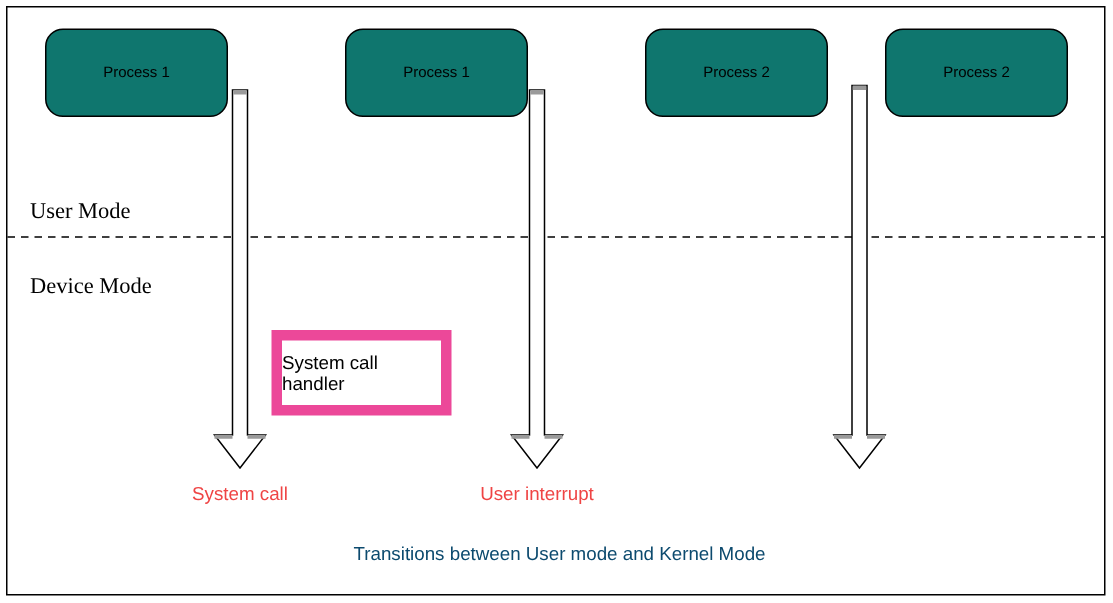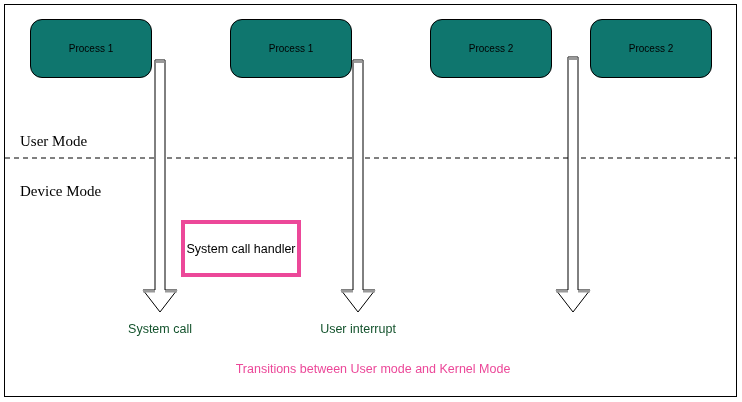--- a/index.html
+++ b/index.html
@@ -41,48 +41,48 @@
     background: #0f766e;
     box-sizing: border-box;
     display: flex;
     align-items: center;
     justify-content: center;
     font-size: 10px;
     color: #000000;
   }
   .svc-box {
     position: absolute;
-    border: 4px solid #ec4899;
+    border: 7px solid #ec4899;
     background: #ffffff;
     box-sizing: border-box;
     display: flex;
     align-items: center;
     justify-content: center;
     font-size: 12.5px;
     color: #000000;
   }
   .mode-label {
     position: absolute;
     font-size: 15px;
     color: #000000;
     white-space: nowrap;
     font-family: Liberation Serif, serif;
   }
   .arrow-label {
     position: absolute;
     font-size: 12.5px;
-    color: #14532d;
+    color: #ef4444;
     white-space: nowrap;
     text-align: center;
     transform: translateX(-50%);
   }
   .caption {
     position: absolute;
     font-size: 12.5px;
-    color: #ec4899;
+    color: #0c4a6e;
     white-space: nowrap;
     text-align: center;
     transform: translateX(-50%);
   }
 </style>
 </head>
 <body>
 
 <div id="canvas">
 

